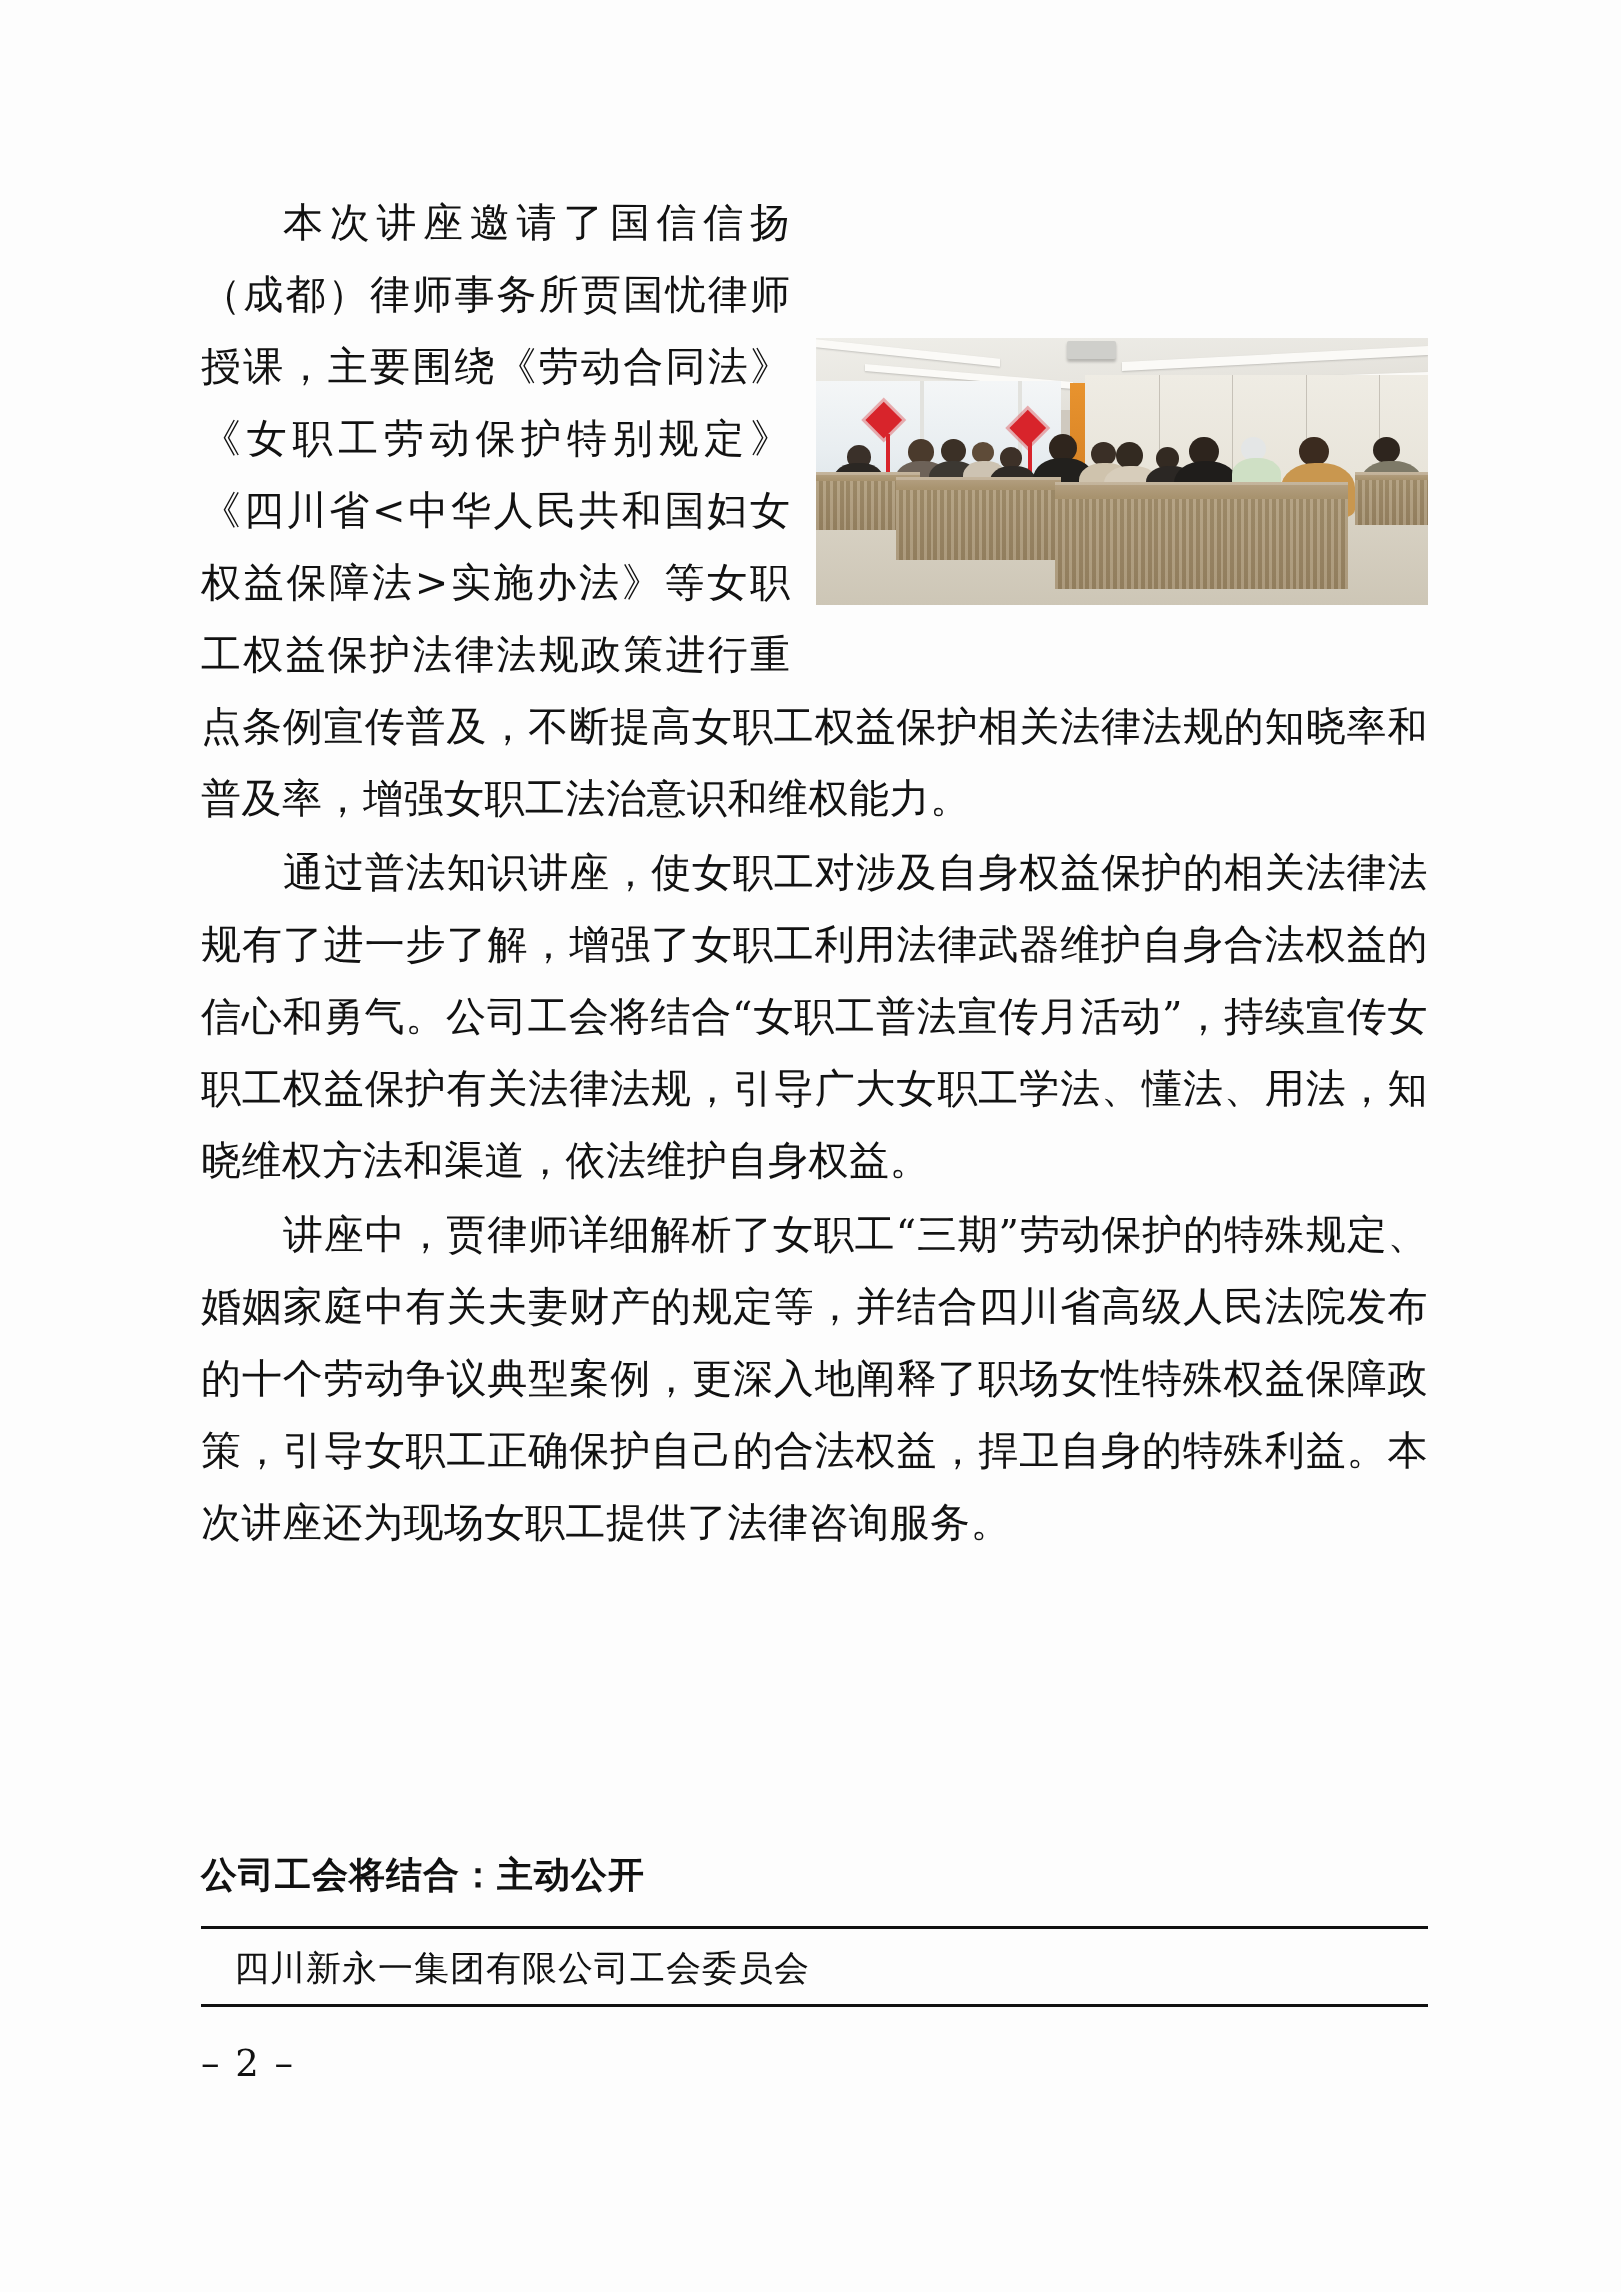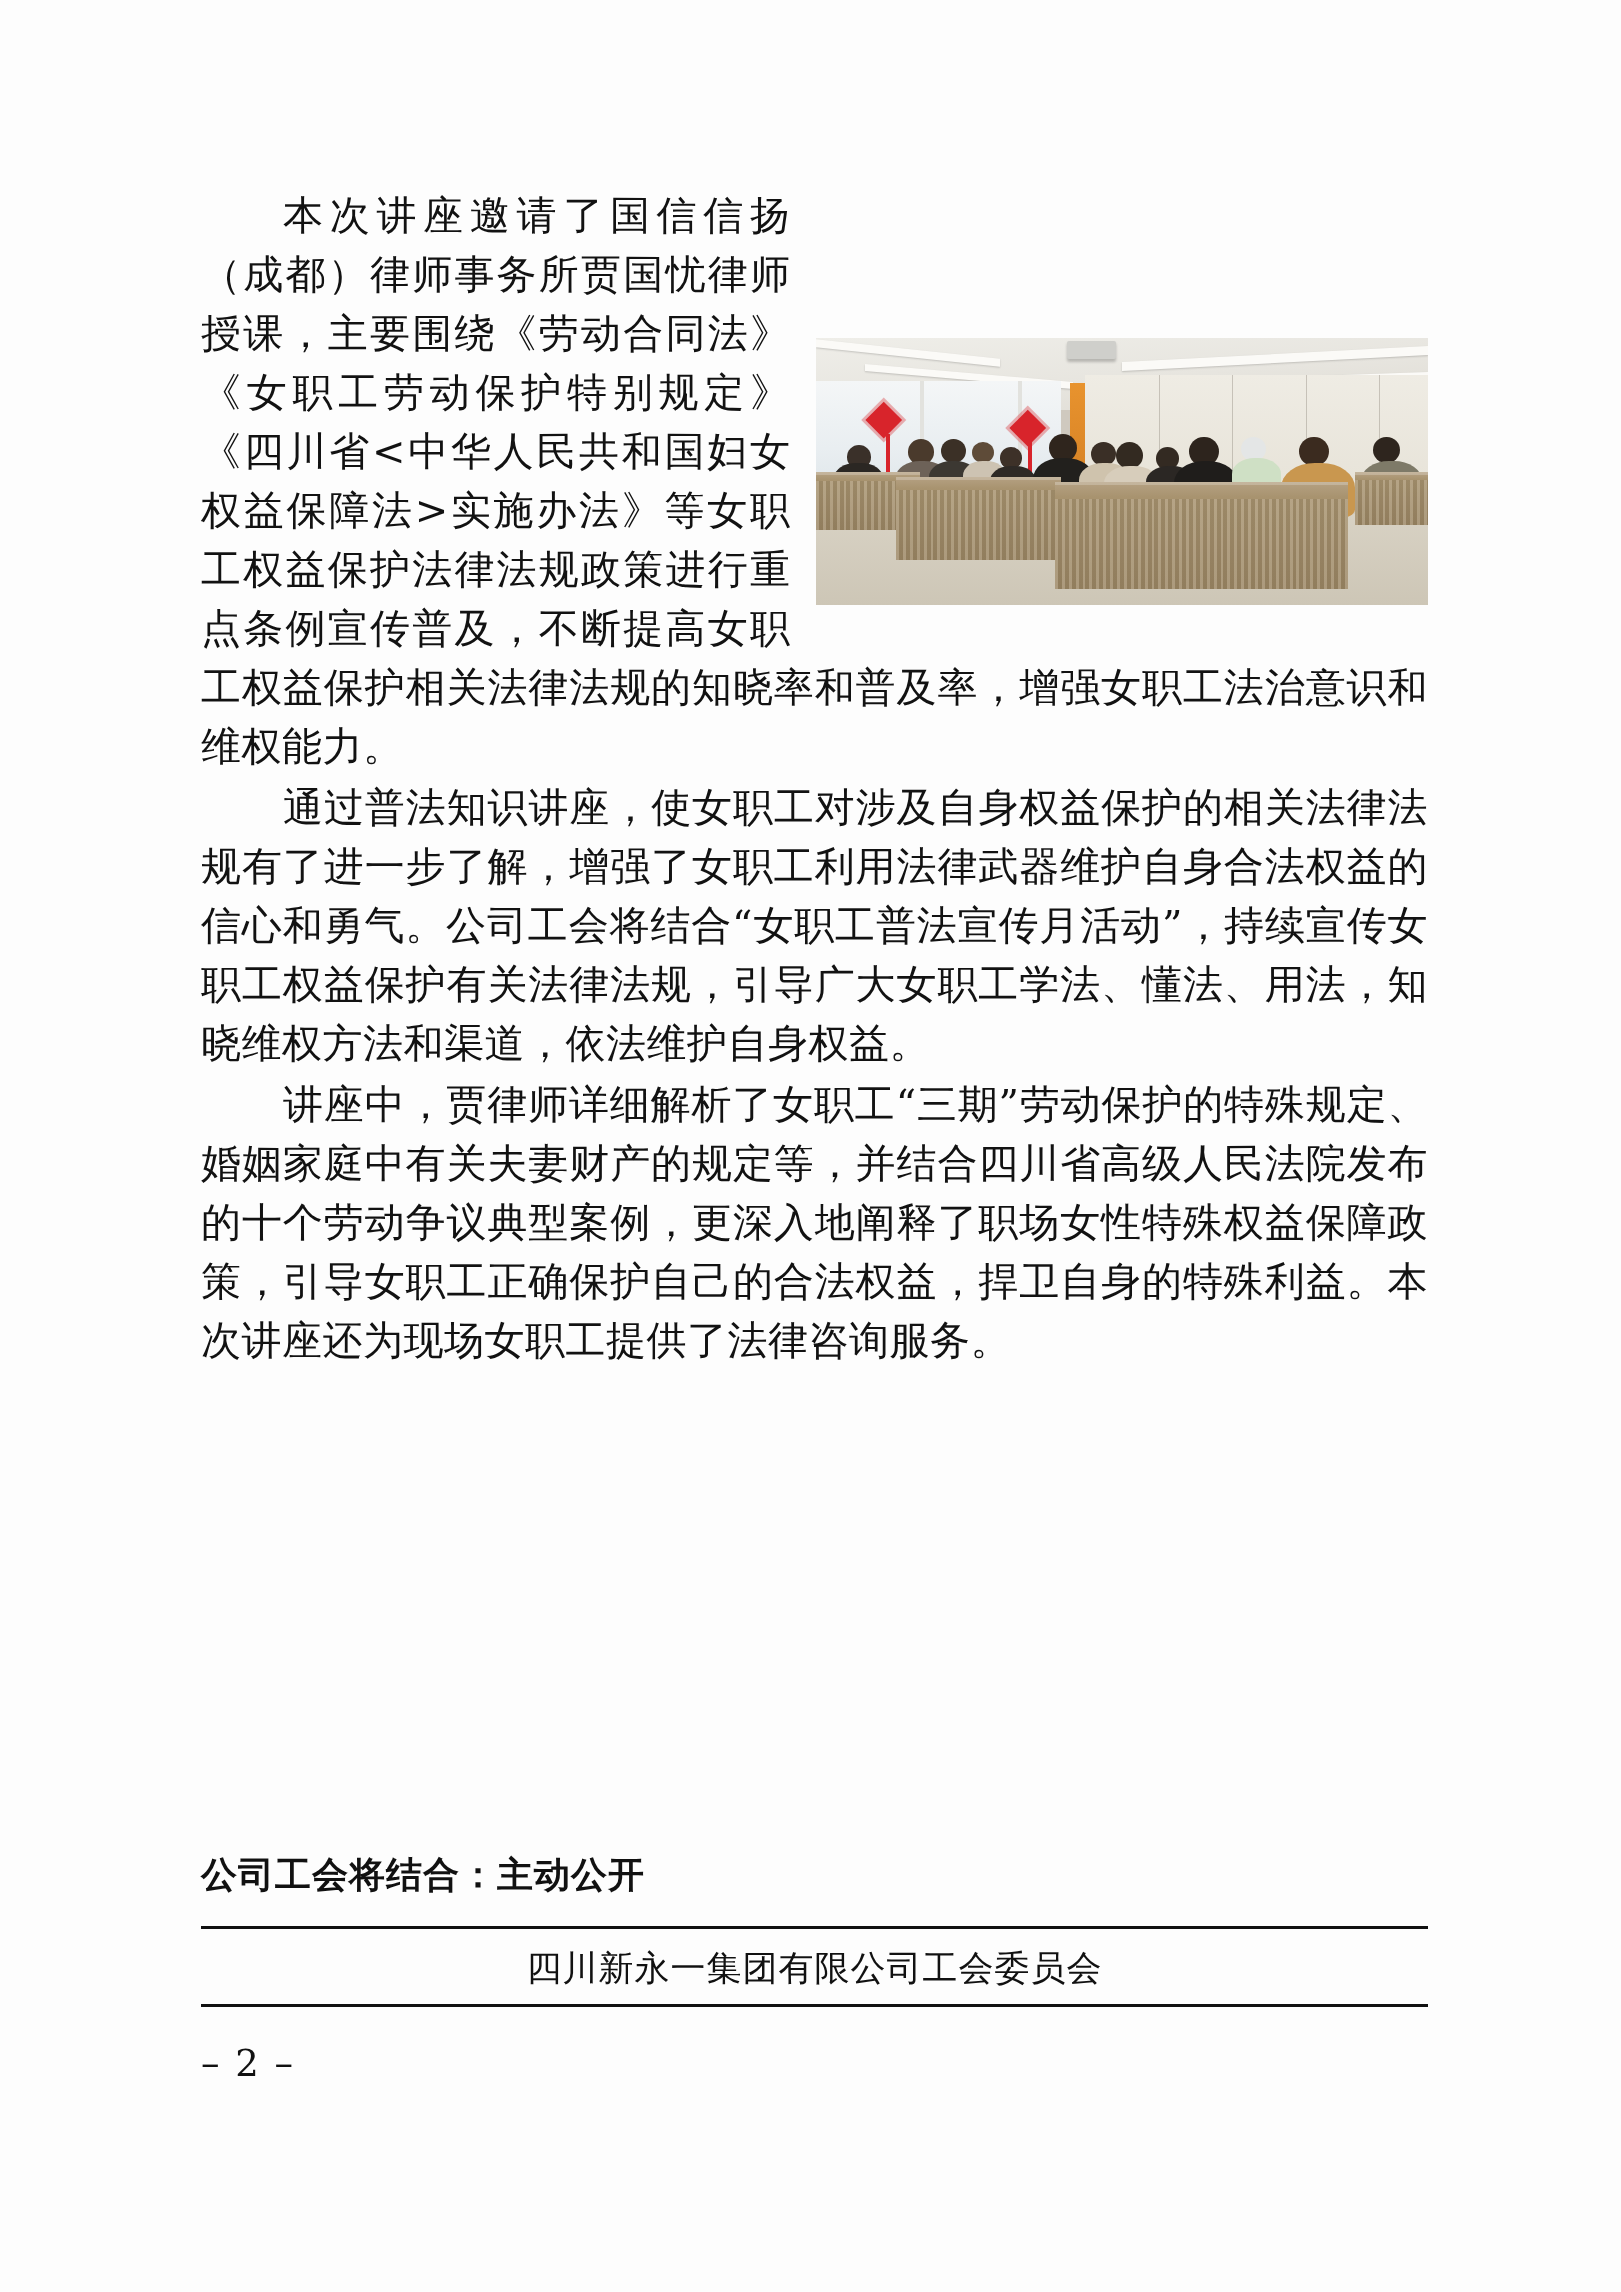--- a/index.html
+++ b/index.html
@@ -18,21 +18,21 @@
   }
   .content {
     position:absolute;
     left:201px; top:186px;
     width:1227px;
   }
   
   .para {
     font-family:"DejaVu Serif","Liberation Serif",serif;
     font-size:40px;
-    line-height:59px;
+    line-height:72px;
     letter-spacing:0.5px;
     text-align:justify;
     text-justify:inter-character;
     margin:0 0 2px 0;
     color:#121212;
     font-weight:400;
   }
   .para.indent { text-indent:82px; }
   
   .photo-wrap {
@@ -122,21 +122,21 @@
     font-weight:700;
     font-size:36px;
     letter-spacing:1px;
     color:#111;
     margin:0 0 25.5px 0;
     white-space:nowrap;
   }
   .rule-thick { height:3.9px; background:#111; width:100%; }
   .issuer-row {
     display:flex;
-    justify-content:center;
+    justify-content:flex-start;
     align-items:baseline;
     font-family:"DejaVu Serif","Liberation Serif",serif;
     font-size:35px;
     letter-spacing:1px;
     color:#111;
     padding:15.7px 33px 11.8px 33px;
     box-sizing:border-box;
   }
   .issuer-row .left  { white-space:nowrap; }
   .issuer-row .right { white-space:nowrap; padding-right:41px; }

